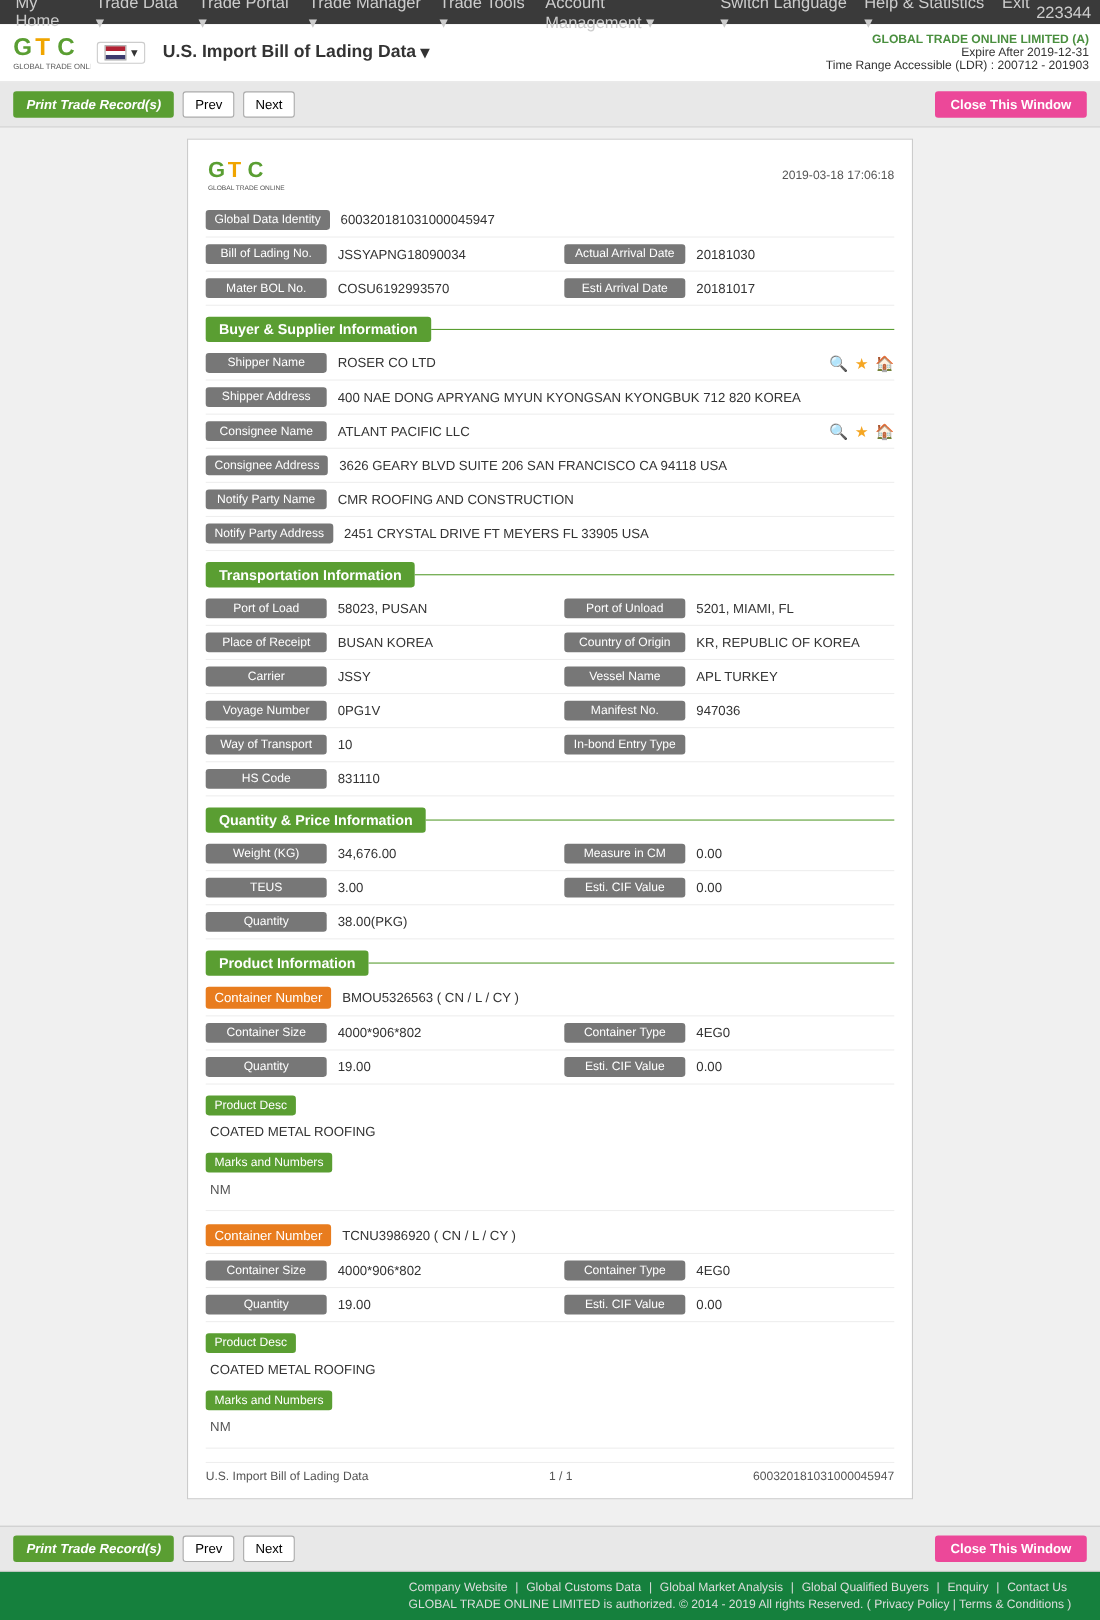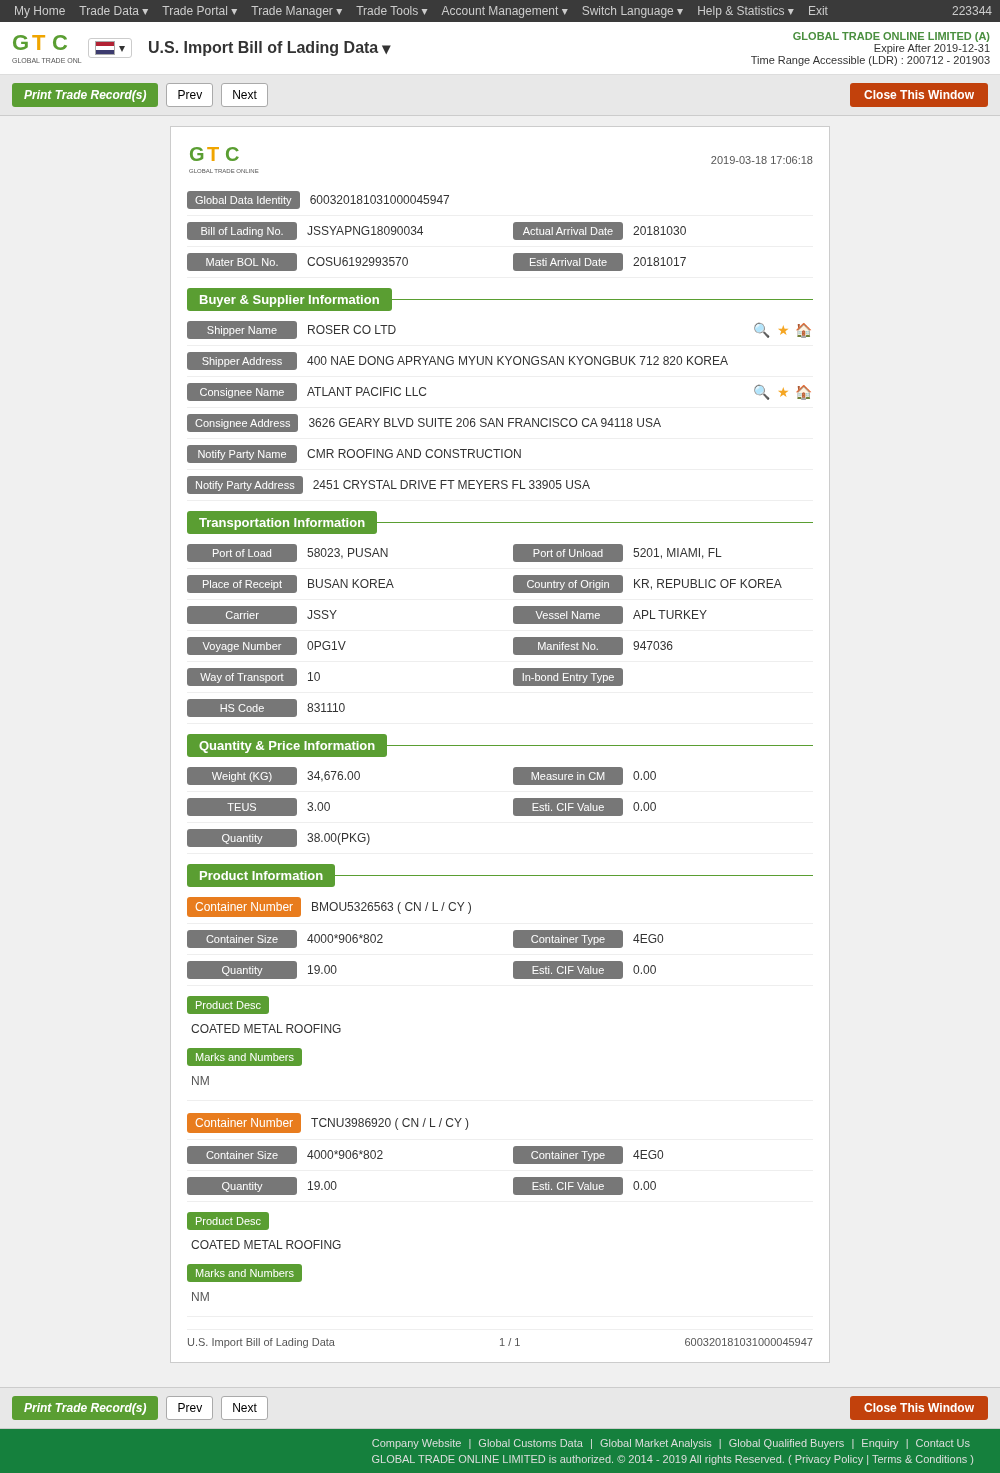--- a/index.html
+++ b/index.html
@@ -1,40 +1,40 @@
 <!DOCTYPE html>
 <html><head>
   <meta charset="utf-8">
   <style>
     * { box-sizing: border-box; margin: 0; padding: 0; }
     body { font-family: Arial, sans-serif; font-size: 12px; background: #f0f0f0; color: #333; }
 
     
-    .top-nav { background: #3a3a3a; color: #ccc; display: flex; align-items: center; justify-content: space-between; padding: 0 8px; height: 22px; font-size: 12px; }
+    .top-nav { background: #3a3a3a; color: #ccc; display: flex; align-items: center; justify-content: space-between; padding: 0 8px; height: 22px; font-size: 15px; }
     .top-nav-left { display: flex; gap: 2px; }
     .top-nav-item { cursor: pointer; padding: 0 6px; color: #ccc; }
     .top-nav-right { color: #ccc; }
 
     
     .header-bar { background: #fff; display: flex; align-items: center; padding: 6px 10px; border-bottom: 1px solid #ddd; }
     .logo-area { display: flex; align-items: center; gap: 6px; }
     .flag-select { display: flex; align-items: center; gap: 4px; border: 1px solid #ccc; padding: 2px 6px; cursor: pointer; border-radius: 3px; }
     .flag { width: 20px; height: 14px; background: linear-gradient(to bottom, #b22234 33%, #fff 33%, #fff 66%, #3c3b6e 66%); border: 1px solid #aaa; }
     .header-title-area { flex: 1; padding-left: 16px; }
     .header-title { font-size: 16px; font-weight: bold; color: #333; display: flex; align-items: center; gap: 4px; }
     .header-subtitle { font-size: 11px; color: #555; margin-top: 2px; }
     .header-right { text-align: right; font-size: 11px; }
     .header-right .company-name { color: #4a8f3f; font-weight: bold; }
     .header-right .expire { color: #333; }
 
     
     .toolbar { background: #e8e8e8; padding: 8px 12px; display: flex; align-items: center; gap: 8px; border-bottom: 1px solid #ccc; }
     .btn-print { background: #5a9e32; color: #fff; border: none; padding: 5px 12px; cursor: pointer; border-radius: 3px; font-size: 12px; font-weight: bold; font-style: italic; }
     .btn-nav { background: #fff; border: 1px solid #aaa; padding: 4px 10px; cursor: pointer; font-size: 12px; border-radius: 3px; }
-    .btn-close { background: #c2410c; color: #fff; border: none; padding: 5px 14px; cursor: pointer; border-radius: 3px; font-size: 12px; font-weight: bold; margin-left: auto; }
+    .btn-close { background: #ec4899; color: #fff; border: none; padding: 5px 14px; cursor: pointer; border-radius: 3px; font-size: 12px; font-weight: bold; margin-left: auto; }
 
     
     .main-content { padding: 10px 170px; background: #f0f0f0; }
     .record-card { background: #fff; border: 1px solid #ccc; padding: 14px 16px; margin-bottom: 14px; }
 
     
     .record-header { display: flex; justify-content: space-between; align-items: center; margin-bottom: 12px; }
     .record-logo { display: flex; flex-direction: column; align-items: flex-start; }
     .record-date { font-size: 11px; color: #555; }
 

